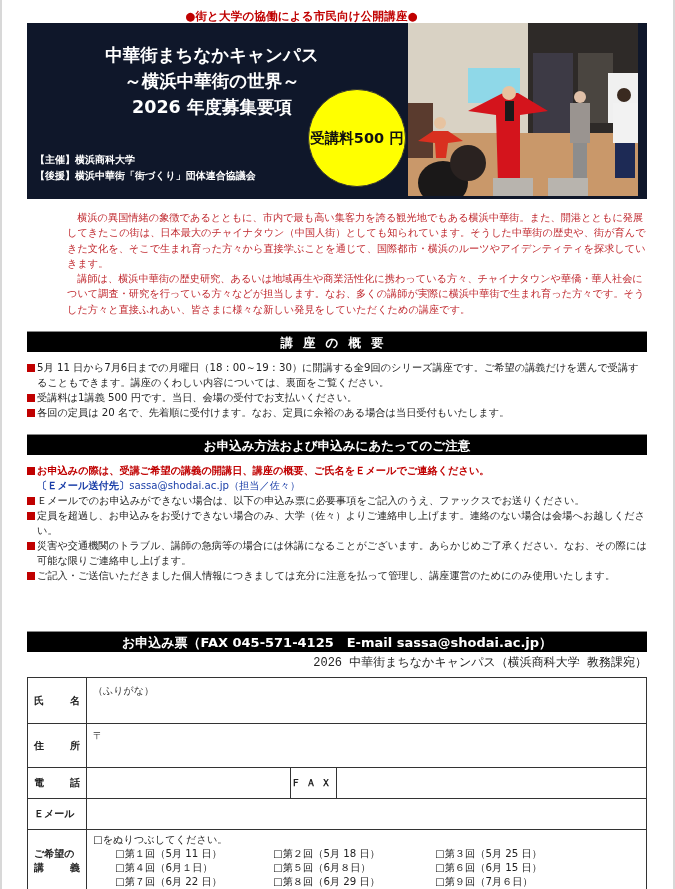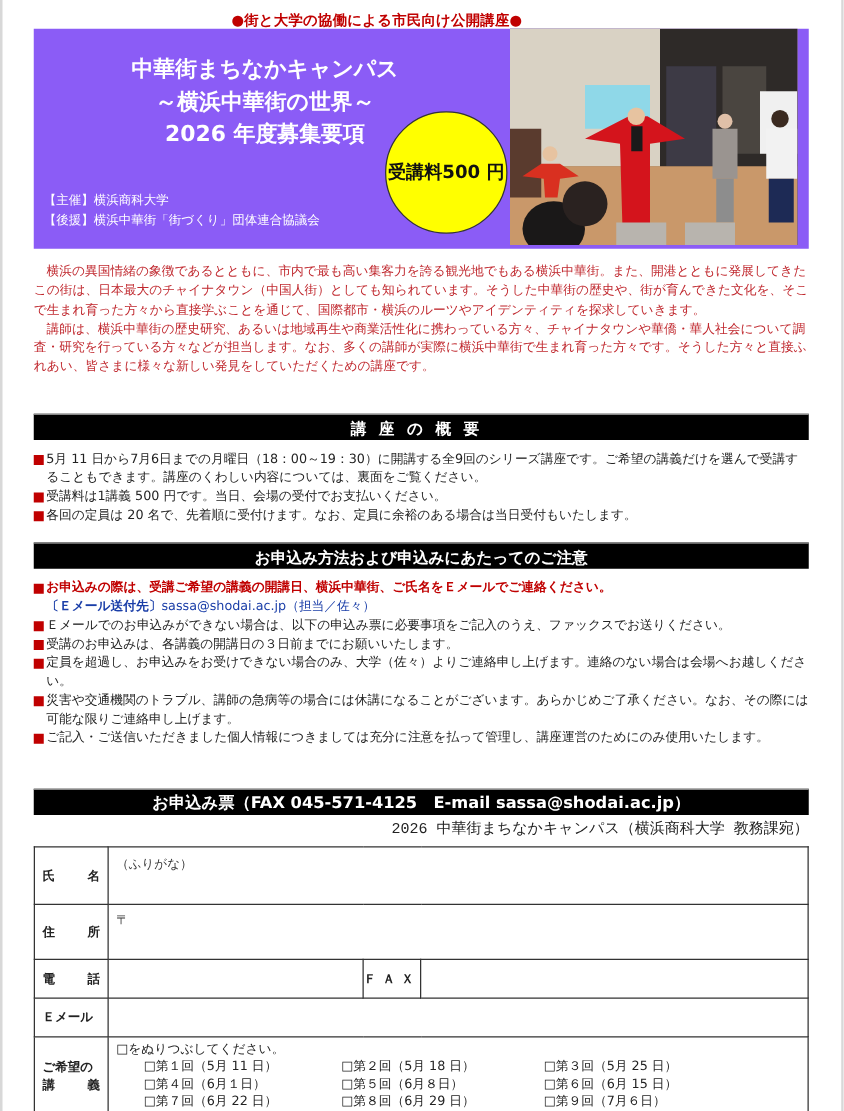--- a/index.html
+++ b/index.html
@@ -3,34 +3,34 @@
 <meta charset="utf-8">
 <style>
   * { box-sizing: border-box; margin: 0; padding: 0; }
   html, body { width: 675px; height: 889px; background: #ffffff; overflow: hidden; }
   body { font-family: "DejaVu Sans", "Liberation Sans", sans-serif; color: #222; position: relative; }
   .page-edge-left { position: absolute; left: 0; top: 0; width: 2px; height: 889px; background: #d8d8d8; }
   .page-edge-right { position: absolute; right: 0; top: 0; width: 2px; height: 889px; background: #d8d8d8; }
 
   .top-caption { position: absolute; top: 9px; left: 0; width: 603px; text-align: center; color: #c00000; font-size: 11.5px; font-weight: bold; letter-spacing: 0.2px; }
 
-  .hero { position: absolute; left: 27px; top: 23px; width: 620px; height: 176px; background: #8b5cf6; }
+  .hero { position: absolute; left: 27px; top: 23px; width: 620px; height: 176px; background: #0f172a; }
   .hero-title { position: absolute; left: 0; width: 370px; text-align: center; color: #fff; font-weight: bold; }
   .hero-title.l1 { top: 20px; font-size: 17.5px; }
   .hero-title.l2 { top: 46px; font-size: 17.5px; }
   .hero-title.l3 { top: 72px; font-size: 17.5px; }
-  .org { position: absolute; left: 8px; color: #fff; font-size: 10px; font-weight: normal; }
+  .org { position: absolute; left: 8px; color: #fff; font-size: 10px; font-weight: bold; }
   .org.o1 { top: 130px; }
   .org.o2 { top: 146px; }
   .fee-badge { position: absolute; left: 281px; top: 66px; width: 98px; height: 98px; border-radius: 50%; background: #ffff00; border: 1px solid #333; display: flex; flex-direction: row; align-items: center; justify-content: center; }
   .fee-badge span { font-size: 14.5px; font-weight: bold; color: #111; line-height: 20px; }
   .photo { position: absolute; left: 381px; top: 0; width: 230px; height: 173px; overflow: hidden; background: #6b5a48; }
 
   .intro { position: absolute; left: 27px; top: 210px; width: 620px; color: #c0282e; font-size: 10.2px; line-height: 15.3px; }
-  .intro p { text-indent: 1em; }
+  .intro p { text-indent: 1em; margin-left: 40px; }
 
   .section-bar { position: absolute; left: 27px; width: 620px; height: 21px; background: #000; color: #fff; font-weight: bold; text-align: center; font-size: 12.5px; line-height: 21px; border-top: 1px solid #888; }
   .bar1 { top: 331px; letter-spacing: 10px; }
   .bar2 { top: 434px; }
   .bar3 { top: 631px; font-size: 13px; }
 
   .list { position: absolute; left: 27px; width: 620px; font-size: 10.2px; line-height: 15px; color: #222; }
   .list li { list-style: none; padding-left: 10px; position: relative; }
   .list li::before { content: ""; position: absolute; left: 0; top: 4px; width: 8px; height: 8px; background: #c00000; }
   .list1 { top: 360px; }
@@ -105,26 +105,25 @@
 
 <div class="section-bar bar1">講座の概要</div>
 <ul class="list list1">
   <li>5月 11 日から7月6日までの月曜日（18：00～19：30）に開講する全9回のシリーズ講座です。ご希望の講義だけを選んで受講することもできます。講座のくわしい内容については、裏面をご覧ください。</li>
   <li>受講料は1講義 500 円です。当日、会場の受付でお支払いください。</li>
   <li>各回の定員は 20 名で、先着順に受付けます。なお、定員に余裕のある場合は当日受付もいたします。</li>
 </ul>
 
 <div class="section-bar bar2">お申込み方法および申込みにあたってのご注意</div>
 <ul class="list list2">
-  <li class="lead">お申込みの際は、受講ご希望の講義の開講日、横浜中華街、ご氏名をＥメールでご連絡ください。</li>
+  <li class="lead">お申込みの際は、受講ご希望の講義の開講日、講座の概要、ご氏名をＥメールでご連絡ください。</li>
   <div class="sub">
     <b>〔Ｅメール送付先〕</b><span>sassa@shodai.ac.jp（担当／佐々）</span>
   </div>
   <li>Ｅメールでのお申込みができない場合は、以下の申込み票に必要事項をご記入のうえ、ファックスでお送りください。</li>
-  <li>受講のお申込みは、各講義の開講日の３日前までにお願いいたします。</li>
   <li>定員を超過し、お申込みをお受けできない場合のみ、大学（佐々）よりご連絡申し上げます。連絡のない場合は会場へお越しください。</li>
   <li>災害や交通機関のトラブル、講師の急病等の場合には休講になることがございます。あらかじめご了承ください。なお、その際には可能な限りご連絡申し上げます。</li>
   <li>ご記入・ご送信いただきました個人情報につきましては充分に注意を払って管理し、講座運営のためにのみ使用いたします。</li>
 </ul>
 
 <div class="section-bar bar3">お申込み票（FAX 045-571-4125　E-mail sassa@shodai.ac.jp）</div>
 <div class="form-sub">2026 中華街まちなかキャンパス（横浜商科大学 教務課宛）</div>
 
 <table class="form">
   <tbody>

